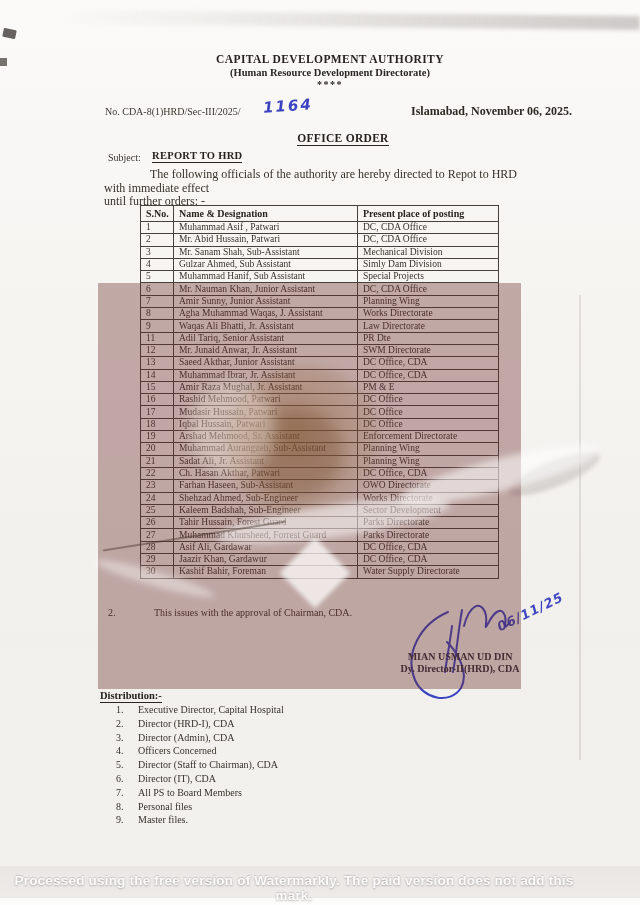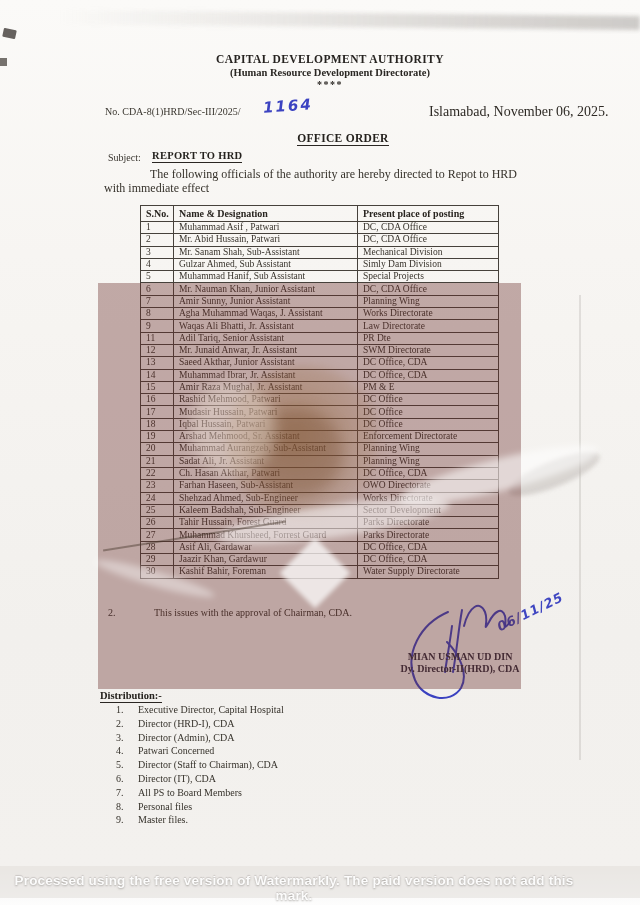--- a/index.html
+++ b/index.html
@@ -17,21 +17,21 @@
   .corner-mark2{left:0px;top:58px;width:7px;height:8px;background:#55504b;opacity:.8;}
   .right-streak{left:579px;top:295px;width:2px;height:465px;background:rgba(110,105,100,.16);}
   
   .header-block{left:20px;top:53px;width:620px;text-align:center;line-height:1.18;}
   .org-name{font-size:11.5px;font-weight:bold;letter-spacing:.4px;color:#262320;}
   .org-sub{font-size:10.5px;font-weight:bold;color:#2a2723;}
   .stars{font-size:10px;font-weight:bold;letter-spacing:1.5px;color:#2a2723;}
   .ref-line{left:105px;top:106px;font-size:10px;color:#3a362f;}
   .hand{color:#2c34bd;font-style:italic;font-family:"DejaVu Sans",sans-serif;}
   .ref-hand{left:263px;top:97px;font-size:15px;letter-spacing:2px;transform:rotate(-4deg);font-weight:bold;opacity:.92;}
-  .place-date{left:429px;top:104px;font-size:14px;font-weight:normal;color:#2e2a25;}
+  .place-date{left:411px;top:104px;font-size:12px;font-weight:bold;color:#2e2a25;}
   .office-order{left:20px;top:128px;width:620px;text-align:center;text-indent:26px;}
   .office-order span{font-size:11.5px;font-weight:bold;letter-spacing:.3px;border-bottom:1.5px solid #2a2622;padding-bottom:1px;color:#25221e;}
   .subject-label{left:108px;top:152px;font-size:10px;color:#38342e;}
   .subject-text{left:152px;top:150px;font-size:10.5px;font-weight:bold;letter-spacing:.3px;border-bottom:1.5px solid #2a2622;padding-bottom:1px;color:#25221e;}
   .body-par{left:104px;top:168px;width:432px;font-size:12px;line-height:13.5px;color:#36322b;}
   .body-line1{text-indent:46px;}
   
   table.posting{left:140px;top:205px;width:358px;border-collapse:collapse;table-layout:fixed;position:absolute;}
   table.posting th,table.posting td{border:1px solid #46413b;overflow:hidden;white-space:nowrap;}
   table.posting th{font-size:10px;font-weight:bold;text-align:left;height:15px;padding:0 0 0 5px;color:#28241f;}
@@ -89,20 +89,21 @@
 
   <div class="abs office-order">
     <span>OFFICE ORDER</span>
   </div>
 
   <div class="abs subject-label">Subject:</div>
   <div class="abs subject-text">REPORT TO HRD</div>
 
   <div class="abs body-par">
     <div class="body-line1">The following officials of the authority are hereby directed to Repot to HRD with immediate effect</div>
+    <div>until further orders: -</div>
   </div>
 
   <table class="posting">
     <colgroup>
         <col class="c-sno">
         <col class="c-name">
         <col class="c-post">
       </colgroup>
     <thead>
       <tr>
@@ -286,21 +287,21 @@
       <div class="dist-item">
         <span class="n">2.</span>
         <span>Director (HRD-I), CDA</span>
       </div>
       <div class="dist-item">
         <span class="n">3.</span>
         <span>Director (Admin), CDA</span>
       </div>
       <div class="dist-item">
         <span class="n">4.</span>
-        <span>Patwari Concerned</span>
+        <span>Officers Concerned</span>
       </div>
       <div class="dist-item">
         <span class="n">5.</span>
         <span>Director (Staff to Chairman), CDA</span>
       </div>
       <div class="dist-item">
         <span class="n">6.</span>
         <span>Director (IT), CDA</span>
       </div>
       <div class="dist-item">

